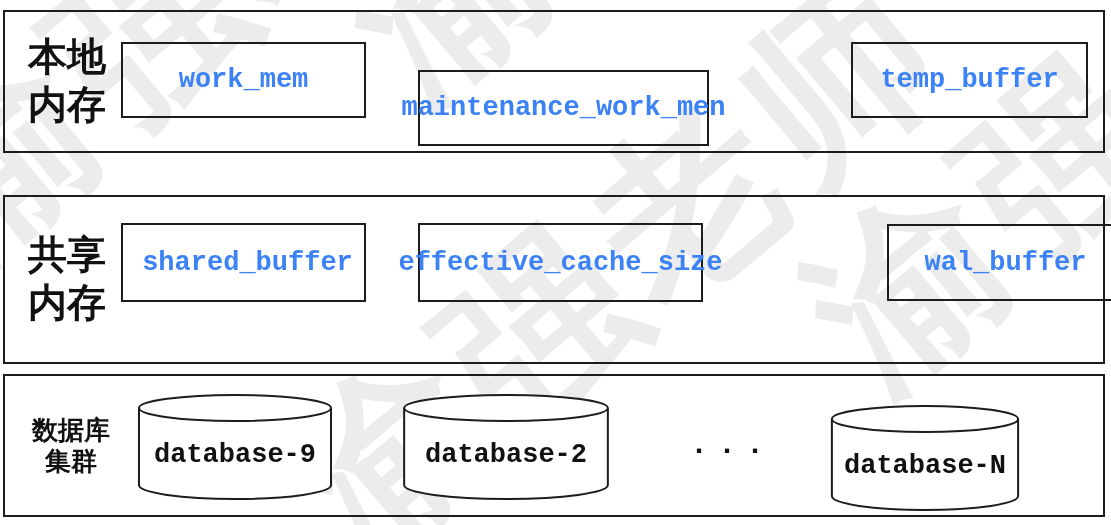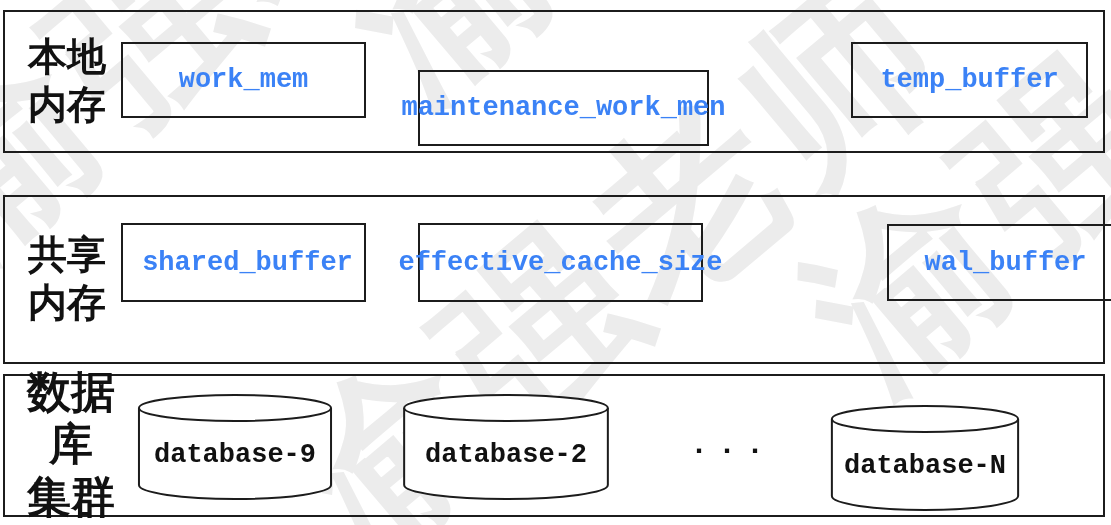--- a/index.html
+++ b/index.html
@@ -40,21 +40,21 @@
     transform:translateY(-50%);
     width:108px;
     text-align:center;
     font-family:"Liberation Serif", serif;
     font-weight:bold;
     font-size:39px;
     line-height:1.25;
     color:#111;
   }
   .panel-label .ln { display:block; }
-  .row3 .panel-label { font-size:44px; line-height:1.2; }
+  .row3 .panel-label { font-size:26px; line-height:1.2; }
   .pbox {
     position:absolute;
     border:2px solid #1c1c1c;
     display:flex;
     align-items:center;
     justify-content:center;
     font-family:"Liberation Mono", "DejaVu Sans Mono", monospace;
     font-weight:bold;
     font-size:27px;
     color:#3b82f6;

